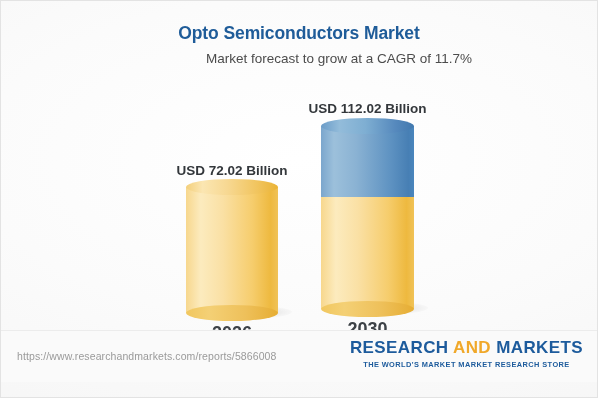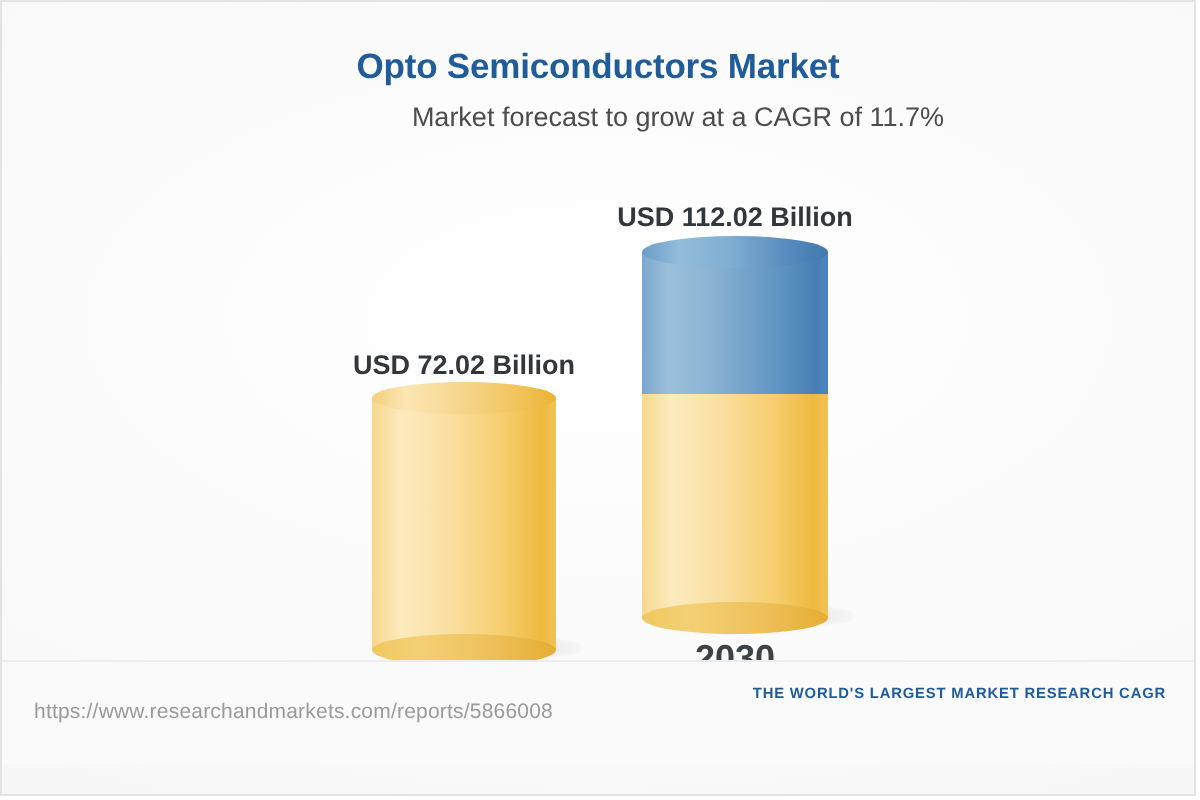--- a/index.html
+++ b/index.html
@@ -114,21 +114,21 @@
 </head>
 <body>
 
 <div id="chart-card">
 
   <div id="chart-title">Opto Semiconductors Market</div>
   <div id="chart-subtitle">Market forecast to grow at a CAGR of 11.7%</div>
 
   <div id="plot-area">
 
-    <div class="bar-group" style="left:185px;top:16px;width:92px;height:345px;">
+    <div class="bar-group" style="left:185px;top:4px;width:92px;height:345px;">
 
       <div class="value-label" style="top:158px;">USD 72.02 Billion</div>
 
       <div class="bar-shadow" style="left:2px;width:104px;top:300px;"></div>
 
       <div class="cyl yellow" style="left:0;width:92px;top:182px;height:126px;">
         <div class="cyl-body" style="top:0;bottom:0;"></div>
         <div class="cyl-foot"></div>
         <div class="cyl-cap"></div>
       </div>
@@ -154,17 +154,18 @@
 
       <div class="cat-label" style="top:318px;">2030</div>
     </div>
 
   </div>
 
   <div id="footer">
     <div id="footer-url">https://www.researchandmarkets.com/reports/5866008</div>
 
     <div id="logo-block">
-      <div id="logo-tag">THE WORLD'S LARGEST MARKET RESEARCH CAGR</div>
+      <div id="logo-main"><span>RESEARCH </span><span id="logo-and">AND</span><span> MARKETS</span></div>
+      <div id="logo-tag">THE WORLD'S MARKET MARKET RESEARCH STORE</div>
     </div>
   </div>
 
 </div>
 
 </body></html>

